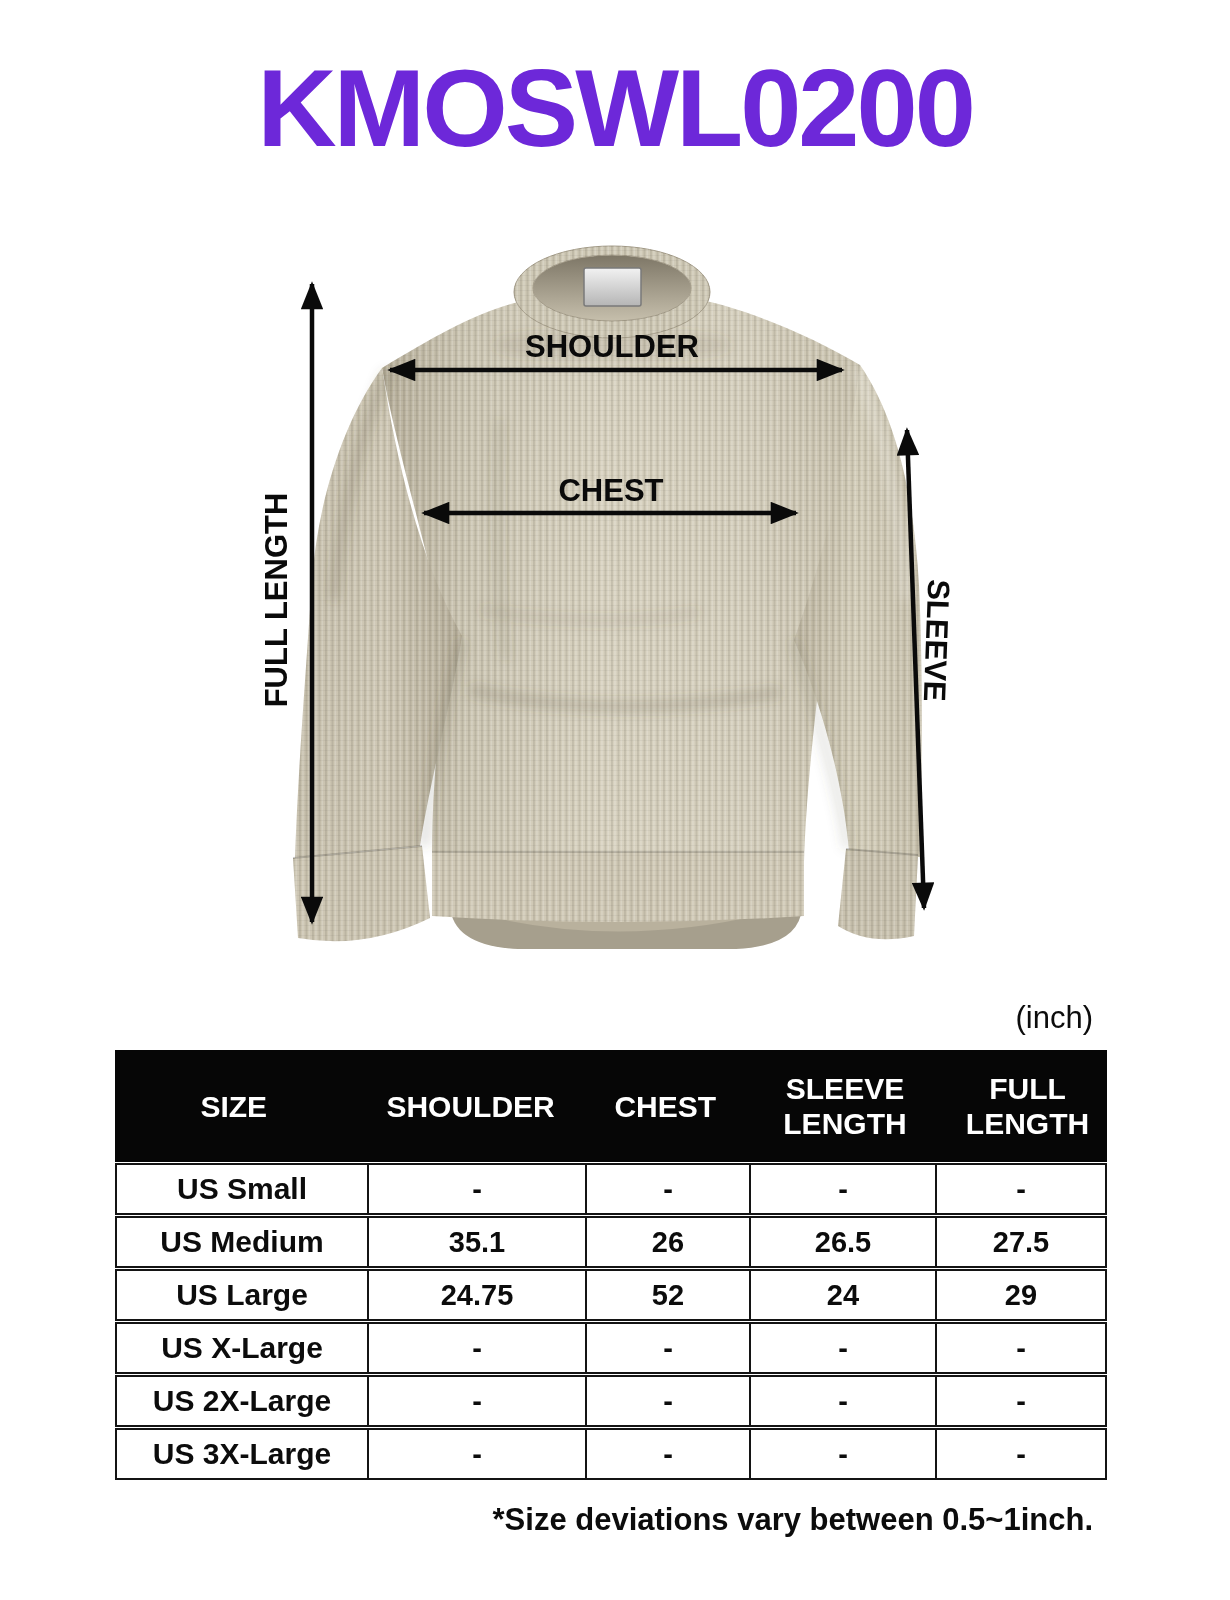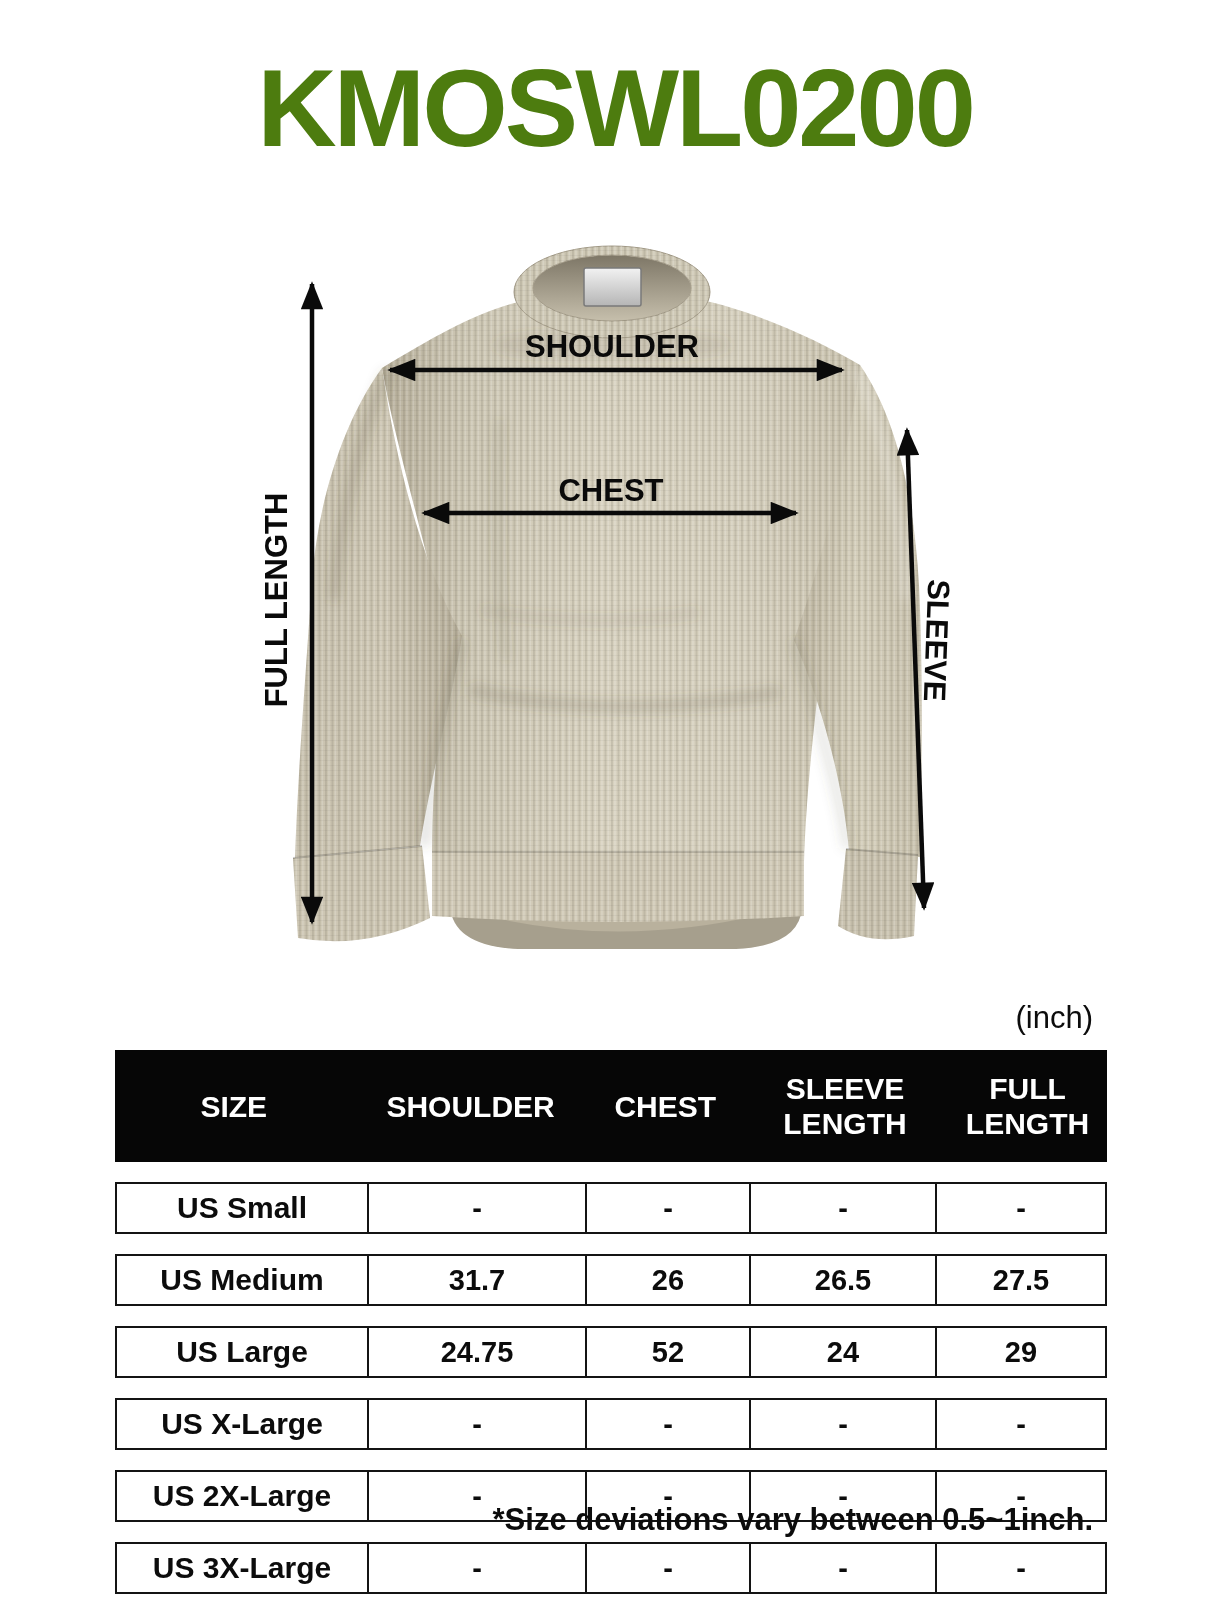--- a/index.html
+++ b/index.html
@@ -10,21 +10,21 @@
     position:relative;
     overflow:hidden;
     color:#0c0c0c;
   }
   .abs { position:absolute; }
 
   #title {
     left:0; top:44px; width:1230px;
     text-align:center;
     font-size:110px; font-weight:bold; letter-spacing:-3px;
-    color:#4d7c0f;
+    color:#6d28d9;
     white-space:nowrap;
   }
 
   #diagram { left:250px; top:230px; width:740px; height:740px; }
 
   #inch-label {
     left:115px; top:1000px; width:978px;
     text-align:right;
     font-size:31px; font-weight:normal;
   }
@@ -38,21 +38,21 @@
     gap:16px;
   }
   .thead .c { display:flex; align-items:center; justify-content:center; height:100%; }
   .thead .c0 { width:254px; }
   .thead .c1 { width:218px; }
   .thead .c2 { width:164px; }
   .thead .c3 { width:186px; }
   .thead .c4 { width:170px; }
 
   .trow {
-    display:flex; height:52px; margin-top:20px;
+    display:flex; height:52px; margin-top:1px;
     border:2px solid #141414; box-sizing:border-box;
     background:#ffffff;
   }
   .trow .c {
     display:flex; align-items:center; justify-content:center;
     box-sizing:border-box;
     font-weight:bold; font-size:29px;
   }
   .trow .c0 { width:250px; font-size:30px; }
   .trow .c1 { width:218px; border-left:2px solid #141414; }
@@ -192,21 +192,21 @@
   <div class="trow">
     <div class="c c0">US Small</div>
     <div class="c c1">-</div>
     <div class="c c2">-</div>
     <div class="c c3">-</div>
     <div class="c c4">-</div>
   </div>
 
   <div class="trow">
     <div class="c c0">US Medium</div>
-    <div class="c c1">31.7</div>
+    <div class="c c1">35.1</div>
     <div class="c c2">26</div>
     <div class="c c3">26.5</div>
     <div class="c c4">27.5</div>
   </div>
 
   <div class="trow">
     <div class="c c0">US Large</div>
     <div class="c c1">24.75</div>
     <div class="c c2">52</div>
     <div class="c c3">24</div>

